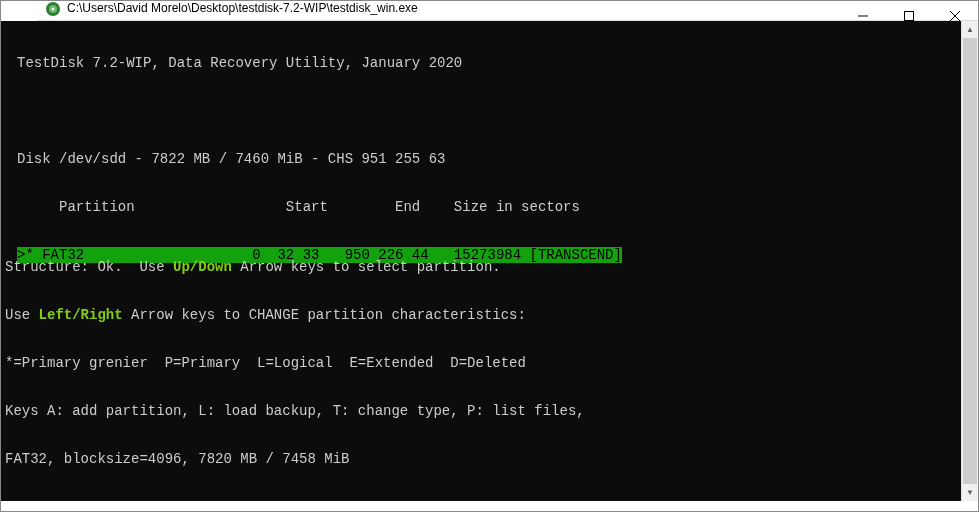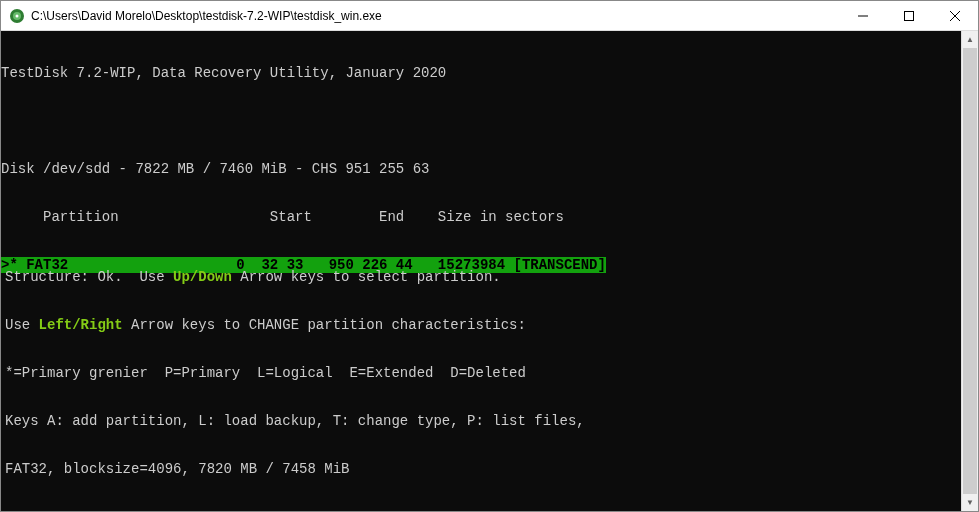--- a/index.html
+++ b/index.html
@@ -5,25 +5,26 @@
     * { margin: 0; padding: 0; box-sizing: border-box; }
     body {
       width: 979px;
       height: 512px;
       font-family: 'Segoe UI', Tahoma, sans-serif;
       background: #fff;
       overflow: hidden;
       border: 1px solid #888;
     }
     .titlebar {
-      height: 30px;
+      height: 20px;
       background: #fff;
       display: flex;
-      align-items: center;
+      align-items: flex-start;
       border-bottom: 1px solid #ddd;
+      margin-left: 36px;
     }
     .titlebar-icon {
       width: 16px;
       height: 16px;
       margin: 0 6px 0 8px;
       display: inline-flex;
       align-items: center;
       justify-content: center;
     }
     .titlebar-title {
@@ -55,31 +56,30 @@
       background: #0c0c0c;
       display: flex;
     }
     .terminal {
       flex: 1;
       background: #0c0c0c;
       color: #cccccc;
       font-family: Consolas, 'Courier New', monospace;
       font-size: 14px;
       line-height: 16px;
-      padding: 2px 0;
+      padding: 2px 16px;
       white-space: pre;
       position: relative;
       overflow: hidden;
     }
     .terminal-line { min-height: 16px; }
     .highlight-row {
       background: #13a10e;
       color: #000;
       display: inline-block;
-      font-weight: bold;
     }
     .bold { font-weight: bold; color: #84cc16; }
     .scrollbar {
       width: 17px;
       background: #f0f0f0;
       position: relative;
       border-left: 1px solid #ddd;
     }
     .scrollbar-track {
       position: absolute;

